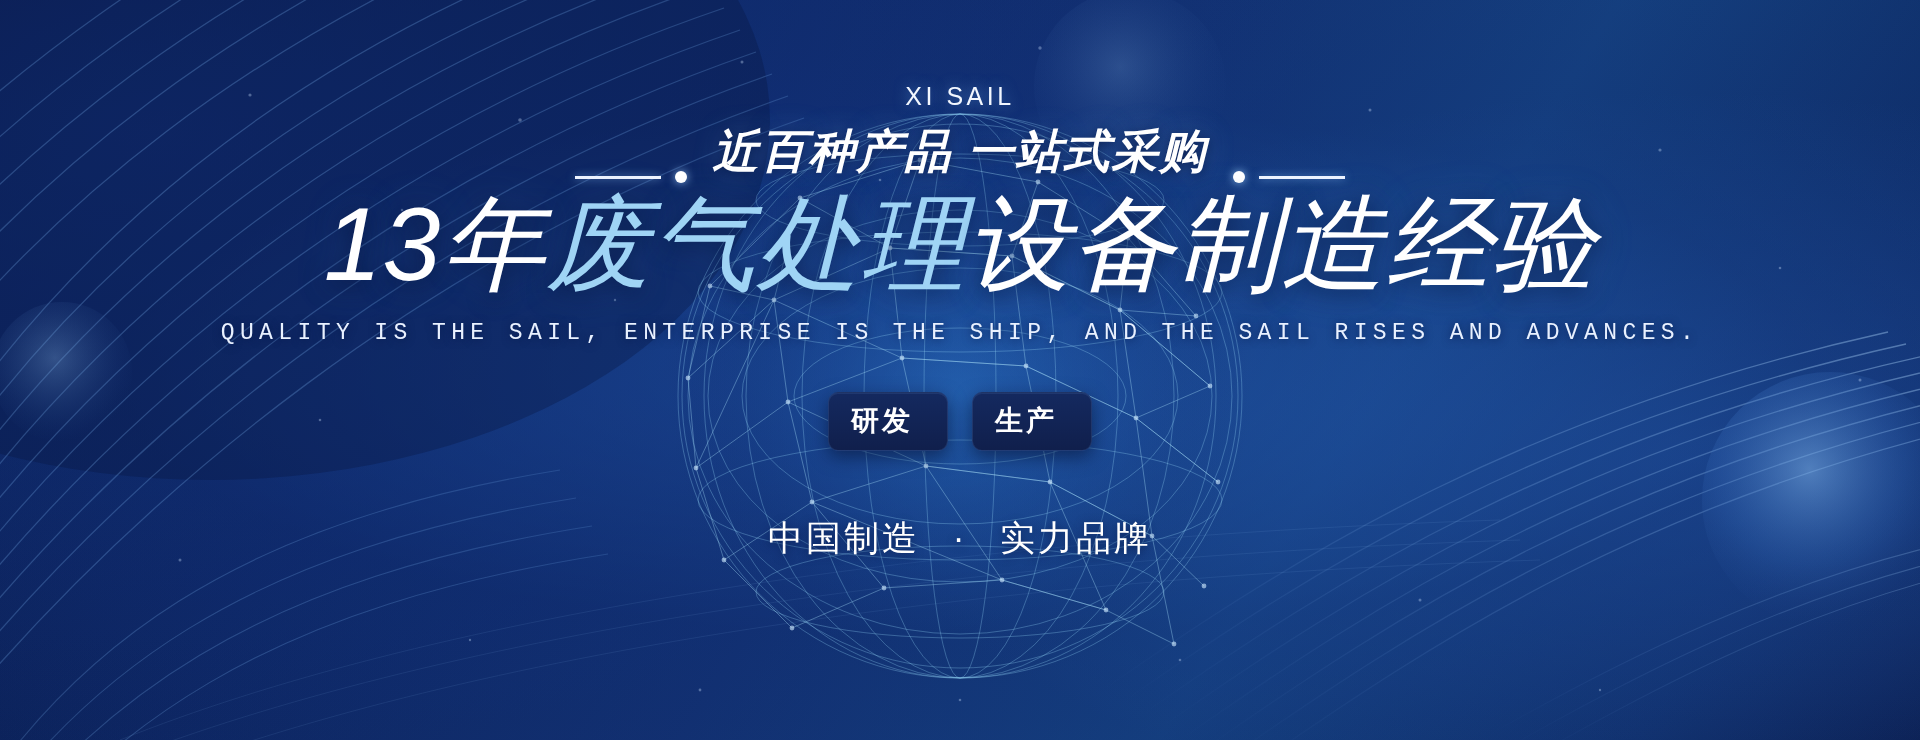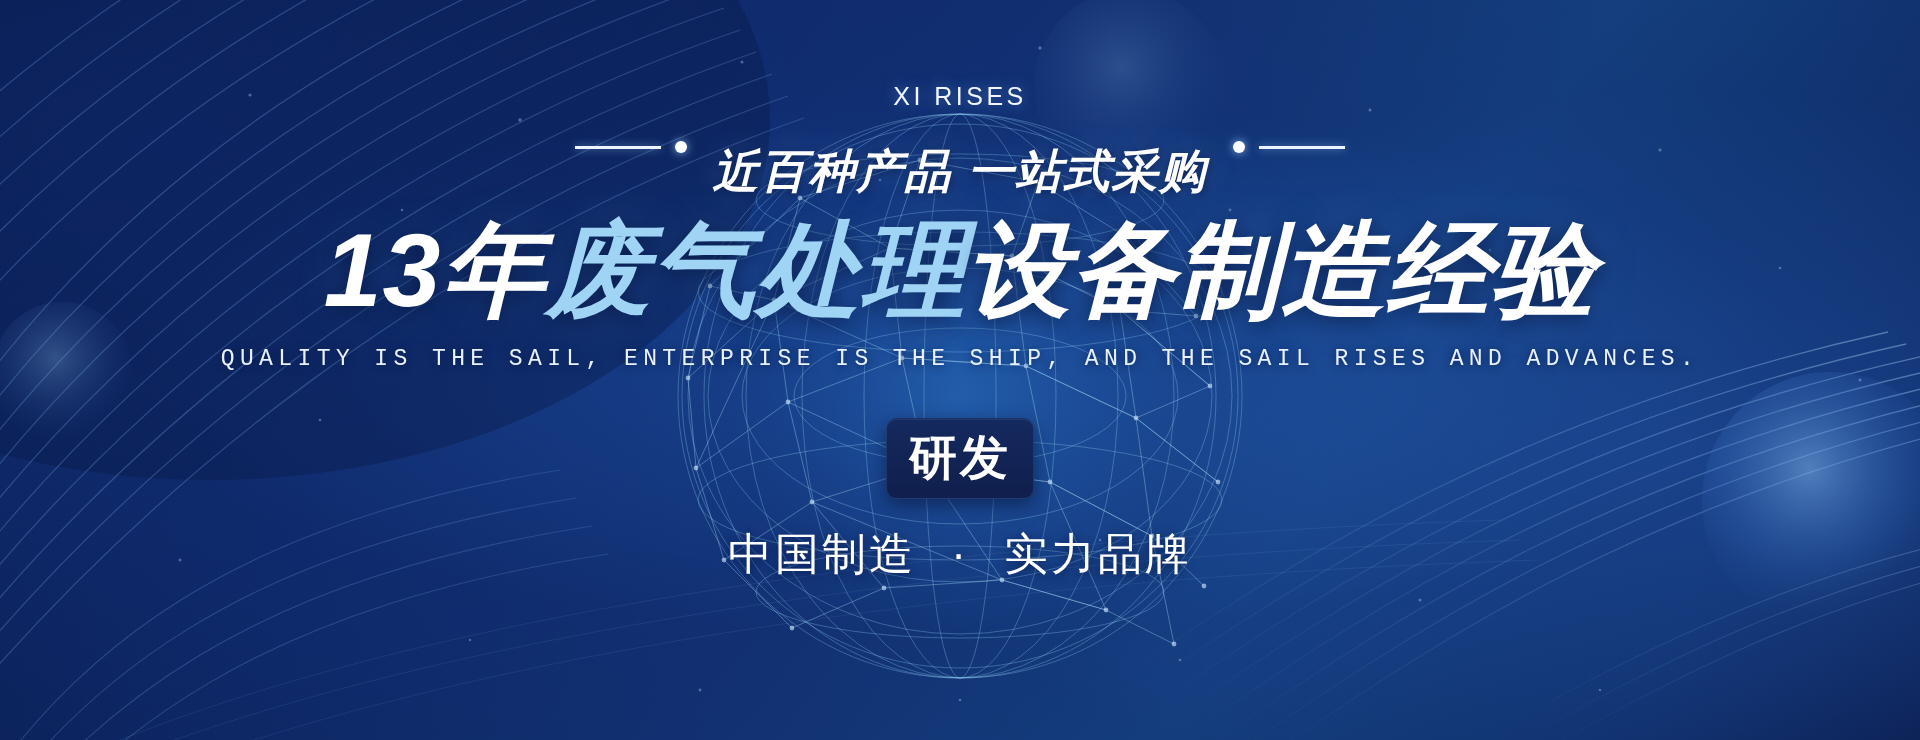--- a/index.html
+++ b/index.html
@@ -31,44 +31,44 @@
     margin-top:82px;
     font-size:25px;
     letter-spacing:3.5px;
     color:#f2f7ff;
     font-weight:400;
     text-shadow:0 0 14px rgba(120,190,255,.55);
     white-space:nowrap;
   }
 
   .tagline-row{
-    margin-top:30px;
-    display:flex; align-items:flex-start; justify-content:center;
+    margin-top:10px;
+    display:flex; align-items:flex-end; justify-content:center;
     gap:26px;
     white-space:nowrap;
   }
   .deco{ display:flex; align-items:center; gap:0; }
   .deco .bar{ width:86px; height:3px; background:#eef4ff; box-shadow:0 0 8px rgba(150,205,255,.6); }
   .deco .dot{ width:12px; height:12px; border-radius:50%; background:#ffffff; box-shadow:0 0 10px rgba(160,210,255,.85); }
   .deco.left .bar{ margin-right:14px; }
   .deco.right .bar{ margin-left:14px; }
 
   .tagline{
     font-size:46px;
     font-weight:bold;
     color:#ffffff;
     letter-spacing:2px;
     font-style:italic;
     text-shadow:0 2px 12px rgba(6,22,70,.9), 0 0 26px rgba(120,190,255,.35);
   }
 
   .headline{
-    margin-top:6px;
+    margin-top:0;
     font-size:104px;
-    font-weight:bold;
+    font-weight:normal;
     font-style:italic;
     letter-spacing:1px;
     line-height:1.18;
     color:#ffffff;
     white-space:nowrap;
     text-shadow:0 4px 22px rgba(4,18,60,.85), 0 0 40px rgba(90,170,255,.28);
   }
   .headline .accent{ color:#9fd4f5; }
 
   .subtitle-en{
@@ -86,31 +86,31 @@
     display:flex; align-items:center; gap:24px;
   }
   .badge{
     min-width:120px;
     padding:12px 22px 14px;
     border-radius:10px;
     background:linear-gradient(180deg, #14295f 0%, #101f4c 100%);
     border:1px solid rgba(120,175,255,.14);
     box-shadow:0 6px 18px rgba(4,14,48,.55), inset 0 1px 0 rgba(150,200,255,.10);
     color:#ffffff;
-    font-size:48px;
+    font-size:28px;
     font-weight:bold;
     letter-spacing:3px;
     text-align:left;
     line-height:1.12;
     white-space:nowrap;
   }
 
   .footer-line{
-    margin-top:26px;
-    font-size:44px;
+    margin-top:64px;
+    font-size:35px;
     color:#ffffff;
     letter-spacing:3px;
     white-space:nowrap;
     text-shadow:0 2px 10px rgba(6,22,70,.8);
   }
   .footer-line .sep{ margin:0 20px; color:#ffffff; }
 </style>
 </head>
 <body>
 
@@ -304,21 +304,21 @@
           <circle cx="1860" cy="380" r="1.5"></circle>
         <circle cx="960" cy="700" r="1.3"></circle>
           <circle cx="1100" cy="540" r="1.2"></circle>
       </g>
 
     </g>
   </svg>
 
   <div id="content">
 
-    <div class="brand-en">XI RISES</div>
+    <div class="brand-en">XI SAIL</div>
 
     <div class="tagline-row">
       <span class="deco left">
         <span class="bar"></span>
         <span class="dot"></span>
       </span>
 
       <span class="tagline">近百种产品 一站式采购</span>
 
       <span class="deco right">
@@ -328,20 +328,21 @@
     </div>
 
     <h1 class="headline">
       <span>13年</span><span class="accent">废气处理</span><span>设备制造经验</span>
     </h1>
 
     <div class="subtitle-en">QUALITY IS THE SAIL, ENTERPRISE IS THE SHIP, AND THE SAIL RISES AND ADVANCES.</div>
 
     <div class="badges">
       <div class="badge">研发</div>
+      <div class="badge">生产</div>
     </div>
 
     <div class="footer-line">
       <span>中国制造</span>
       <span class="sep">·</span>
       <span>实力品牌</span>
     </div>
 
   </div>
 </div>

